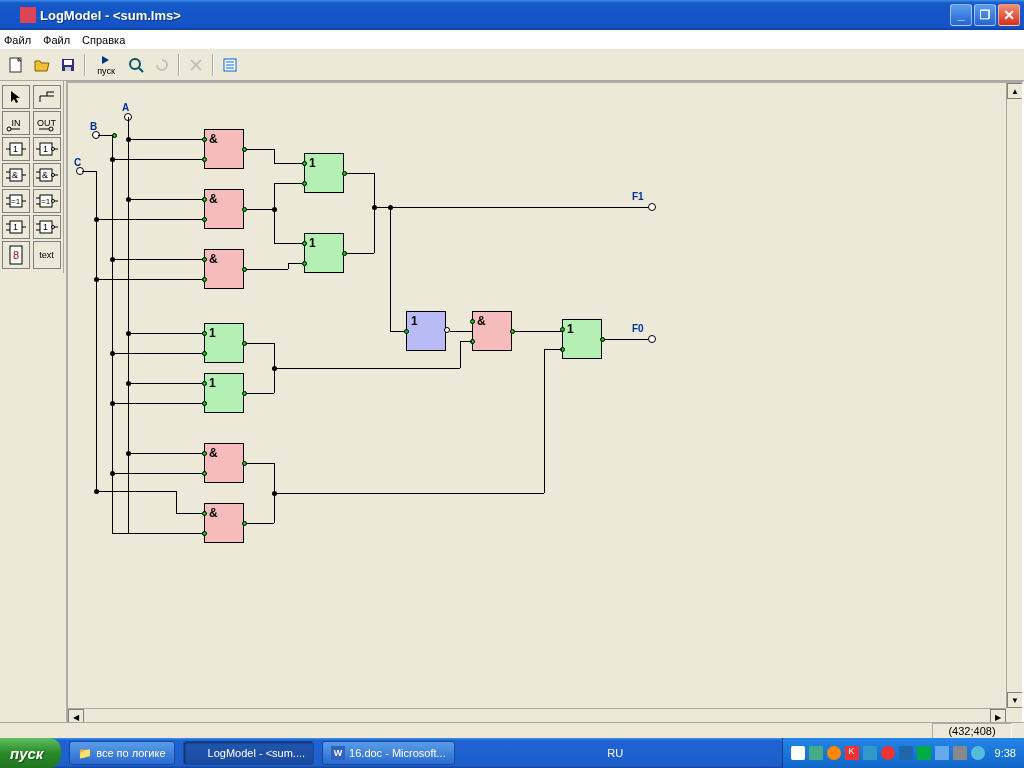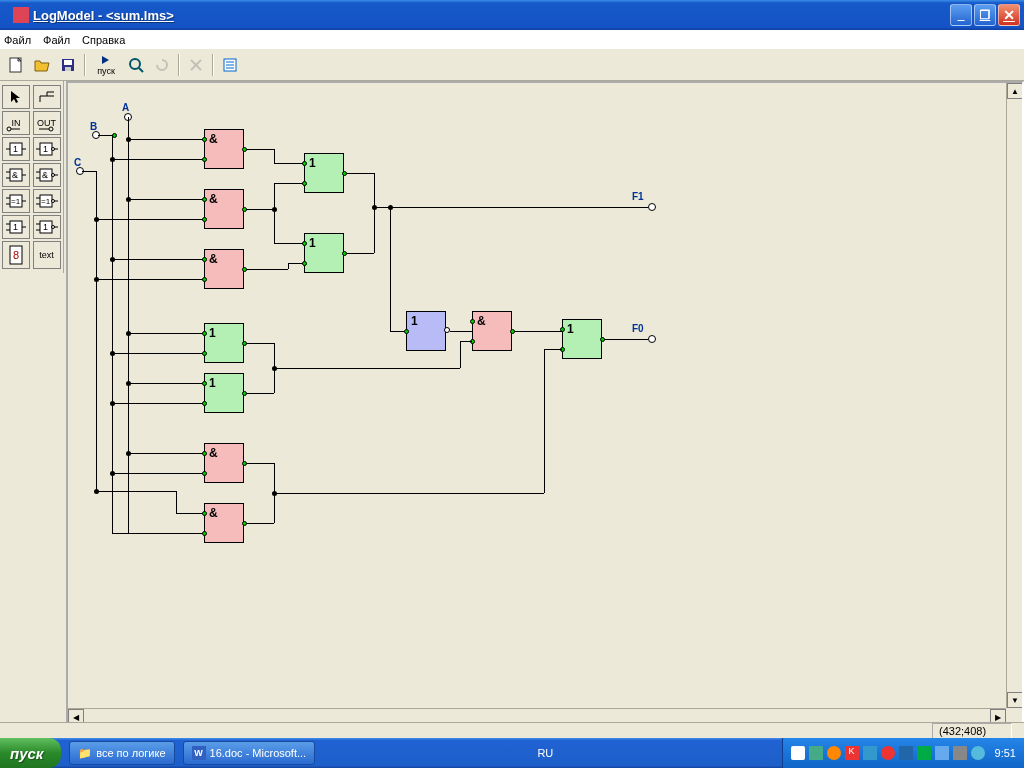--- a/index.html
+++ b/index.html
@@ -1,19 +1,19 @@
 <!DOCTYPE html>
 <html><head>
 <meta charset="utf-8">
 <style>
 * { box-sizing: border-box; margin: 0; padding: 0; }
 body { font-family: Tahoma, sans-serif; font-size: 11px; background: #ece9d8; width: 1024px; height: 768px; overflow: hidden; position: relative; }
 
 
-.titlebar { height: 30px; background: linear-gradient(to bottom, #3a8ee8 0%, #1659c9 10%, #1453c6 90%, #1040a0 100%); display: flex; align-items: center; color: white; font-weight: bold; padding-left: 13px; text-decoration: underline; }
+.titlebar { height: 30px; background: linear-gradient(to bottom, #3a8ee8 0%, #1659c9 10%, #1453c6 90%, #1040a0 100%); display: flex; align-items: center; color: white; font-weight: bold; padding-left: 20px; }
 .titlebar .app-icon { width: 16px; height: 16px; background: #d45; margin-right: 4px; display:inline-block; }
 .titlebar .title-text { flex: 1; font-size: 13px; text-shadow: 1px 1px 1px rgba(0,0,0,.4); }
 .titlebar .wbtns { display: flex; gap: 2px; margin-right: 4px; }
 .titlebar .wbtn { width: 22px; height: 22px; border-radius: 3px; display: flex; align-items: center; justify-content: center; font-weight: bold; font-family: Arial; font-size: 12px; color: white; border: 1px solid rgba(255,255,255,.5); }
 .wbtn.min, .wbtn.max { background: linear-gradient(to bottom,#5b9ef0,#2464d0); }
 .wbtn.close { background: linear-gradient(to bottom,#f09070,#d03020); font-size: 14px; }
 
 
 .menubar { height: 19px; background: #fff; display: flex; align-items: center; padding: 0 4px; gap: 12px; }
 .menubar span { cursor: default; }
@@ -44,21 +44,21 @@
 .wire { position: absolute; background: #000; }
 .wh { height: 1px; }
 .wv { width: 1px; }
 .node { position:absolute; width:5px; height:5px; background:#000; border-radius:50%; transform: translate(-2px,-2px); }
 .pin { position:absolute; width:5px; height:5px; border:1px solid #000; background:#0c0; border-radius:50%; transform: translate(-2px,-2px);}
 .port { position:absolute; width:8px; height:8px; border:1px solid #000; background:#fff; border-radius:50%; transform:translate(-4px,-4px);}
 .label { position:absolute; font-size:10px; font-weight:bold; color:#003399; font-family: Arial;}
 
 
 .statusbar { position: absolute; left:0; right:0; bottom: 30px; height: 16px; background:#ece9d8; border-top:1px solid #aca899; display:flex; justify-content:flex-end; padding-right:12px; font-size:11px; align-items:center;}
-.status-cell { border:1px inset #fff; padding: 1px 6px; min-width:80px; text-align:left;}
+.status-cell { border:1px inset #fff; padding: 1px 6px; min-width:80px; text-align:center;}
 
 
 .taskbar { position:absolute; left:0; right:0; bottom:0; height:30px; background: linear-gradient(to bottom,#4490ea 0%, #2062d3 8%, #1d5fc8 92%, #13419e 100%); display:flex; align-items:center; color:white; font-size:11px;}
 .start { height:30px; background: linear-gradient(to bottom,#60c060 0%, #2a8a2a 50%, #1f751f 100%); display:flex; align-items:center; padding: 0 18px 0 10px; font-style:italic; font-weight:bold; font-size:15px; border-radius: 0 12px 12px 0; text-shadow:1px 1px 1px rgba(0,0,0,.4);}
 .task { height: 24px; margin-left: 8px; padding: 0 8px; background: linear-gradient(to bottom,#5a9de8,#2b6ad0); border:1px solid #164a9e; border-radius:3px; display:flex; align-items:center; gap:4px; max-width:160px; overflow:hidden; white-space:nowrap;}
 .task.active { background: linear-gradient(to bottom,#2056b0,#1a4ba0); box-shadow: inset 1px 1px 2px rgba(0,0,0,.5);}
 .tray { margin-left:auto; height:30px; background: linear-gradient(to bottom,#2585e8,#1065c8); display:flex; align-items:center; padding:0 8px; gap:4px; border-left:1px solid #0d3d8c;}
 .tray .ticon { width:14px; height:14px; }
 .tray .clock { margin-left:6px; font-size:11px; }
 .lang { margin-left: auto; margin-right: 6px; font-size: 11px; padding: 2px 4px; }
@@ -429,32 +429,36 @@
 </div>
 
 <div class="taskbar">
   <div class="start">
     <span>пуск</span>
   </div>
   <div class="task">
     <span>📁</span>
     <span>все по логике</span>
   </div>
+  <div class="task active">
+    <span class="app-icon" style="width:12px;height:12px;"></span>
+    <span>LogModel - &lt;sum....</span>
+  </div>
   <div class="task">
     <span style="background:#3060c0;color:#fff;width:14px;height:14px;display:inline-flex;align-items:center;justify-content:center;font-size:9px;font-weight:bold;">W</span>
     <span>16.doc - Microsoft...</span>
   </div>
   <span class="lang">RU</span>
   <div class="tray">
     <span class="ticon" style="background:#fff;border-radius:2px;"></span>
     <span class="ticon" style="background:#4a8;"></span>
     <span class="ticon" style="background:#f80;border-radius:50%;"></span>
     <span class="ticon" style="background:#e33;font-size:9px;color:#fff;text-align:center;">K</span>
     <span class="ticon" style="background:#39c;"></span>
     <span class="ticon" style="background:#e33;border-radius:50%;"></span>
     <span class="ticon" style="background:#26a;"></span>
     <span class="ticon" style="background:#0a4;"></span>
     <span class="ticon" style="background:#6ae;"></span>
     <span class="ticon" style="background:#888;"></span>
     <span class="ticon" style="background:#5bd;border-radius:50%;"></span>
-    <span class="clock">9:51</span>
+    <span class="clock">9:38</span>
   </div>
 </div>
 
 </body></html>

